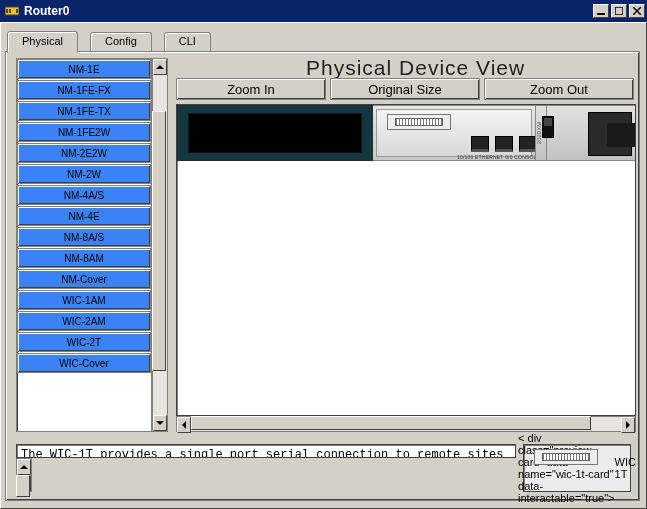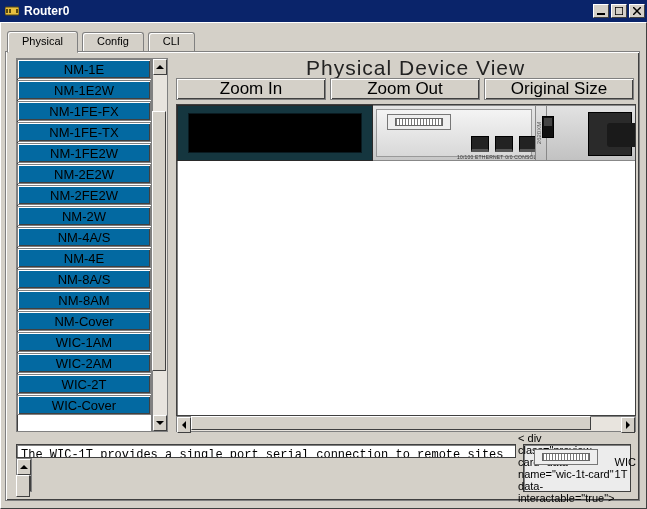--- a/index.html
+++ b/index.html
@@ -68,21 +68,21 @@
     padding-left: 2px;
     margin-bottom: 0;
   }
   .tab {
     height: 20px;
     padding: 2px 14px 0 14px;
     background: #d4d0c8;
     border: 1px solid #808080;
     border-bottom: none;
     border-top-left-radius: 3px; border-top-right-radius: 3px;
-    margin-right: 4px;
+    margin-right: 12px;
     position: relative;
     top: 1px;
     cursor: pointer;
     font-size: 11px;
     box-shadow: inset 1px 1px 0 #fff;
   }
   .tab.active {
     height: 22px;
     top: 1px;
     z-index: 3;
@@ -114,22 +114,22 @@
     border: 1px solid #808080;
     box-shadow: inset 1px 1px 0 #404040, inset -1px -1px 0 #fff;
     overflow: hidden;
   }
   .module-list .row {
     height: 20px;
     border: 1px solid #808080;
     box-shadow: inset 1px 1px 0 #fff, inset -1px -1px 0 #404040;
     margin: 0 0 1px 0;
     display: flex; align-items: center; justify-content: center;
-    font-size: 13px;
-    background: #0369a1;
+    font-size: 10px;
+    background: #3b82f6;
     cursor: pointer;
   }
   .module-list .row:last-child { margin-bottom: 0; }
   .vscroll {
     width: 16px;
     background: #d4d0c8;
     border: 1px solid #808080;
     box-shadow: inset 1px 1px 0 #fff;
     display: flex; flex-direction: column; justify-content: space-between;
   }
@@ -172,21 +172,21 @@
     display:flex;
     width: 458px;
   }
   .zoombtn {
     flex:1;
     height: 22px;
     background:#d4d0c8;
     border:1px solid #808080;
     box-shadow: inset 1px 1px 0 #fff, inset -1px -1px 0 #404040;
     display:flex;align-items:center;justify-content:center;
-    font-size:17px;
+    font-size:13px;
     cursor:pointer;
   }
   .zoombtn + .zoombtn { margin-left: 4px; }
   
   .device-viewport-wrap {
     position:absolute;
     left:170px; top: 52px;
     width: 460px; height: 330px;
   }
   .device-viewport {
@@ -354,26 +354,24 @@
     <div class="tab active">Physical</div>
     <div class="tab">Config</div>
     <div class="tab">CLI</div>
   </div>
 
   <div class="tab-panel">
 
     <div class="module-list-wrap">
       <div class="module-list">
         <div class="row">NM-1E</div>
-        <div class="row">NM-1E2W</div>
         <div class="row">NM-1FE-FX</div>
         <div class="row">NM-1FE-TX</div>
         <div class="row">NM-1FE2W</div>
         <div class="row">NM-2E2W</div>
-        <div class="row">NM-2FE2W</div>
         <div class="row">NM-2W</div>
         <div class="row">NM-4A/S</div>
         <div class="row">NM-4E</div>
         <div class="row">NM-8A/S</div>
         <div class="row">NM-8AM</div>
         <div class="row">NM-Cover</div>
         <div class="row">WIC-1AM</div>
         <div class="row">WIC-2AM</div>
         <div class="row">WIC-2T</div>
         <div class="row">WIC-Cover</div>
@@ -388,22 +386,22 @@
         <div class="sbtn">
             <div class="arrow down"></div>
           </div>
       </div>
     </div>
 
     <div class="pdv-title">Physical Device View</div>
 
     <div class="zoombar">
       <div class="zoombtn">Zoom In</div>
+      <div class="zoombtn">Original Size</div>
       <div class="zoombtn">Zoom Out</div>
-      <div class="zoombtn">Original Size</div>
     </div>
 
     <div class="device-viewport-wrap">
       <div class="device-viewport">
         <div class="chassis">
           <div class="slot-left">
             <div class="screen"></div>
           </div>
           <div class="mid">
             <div class="mid-inner">

